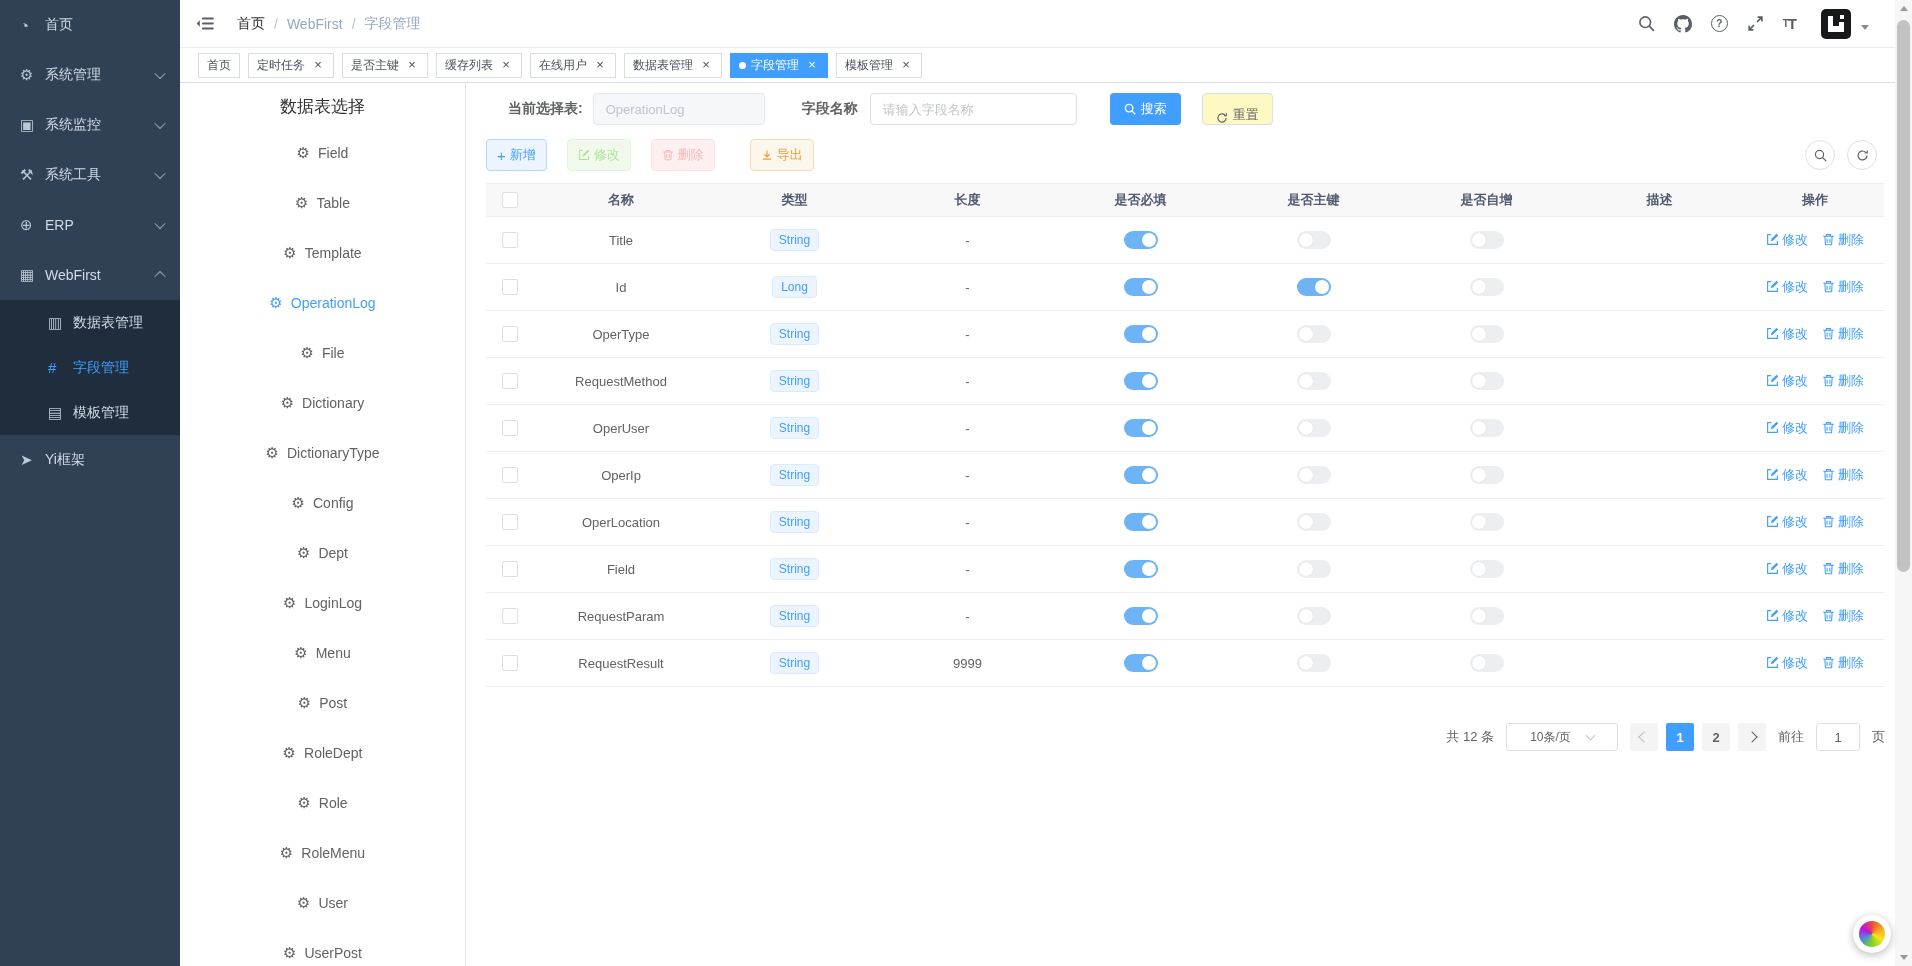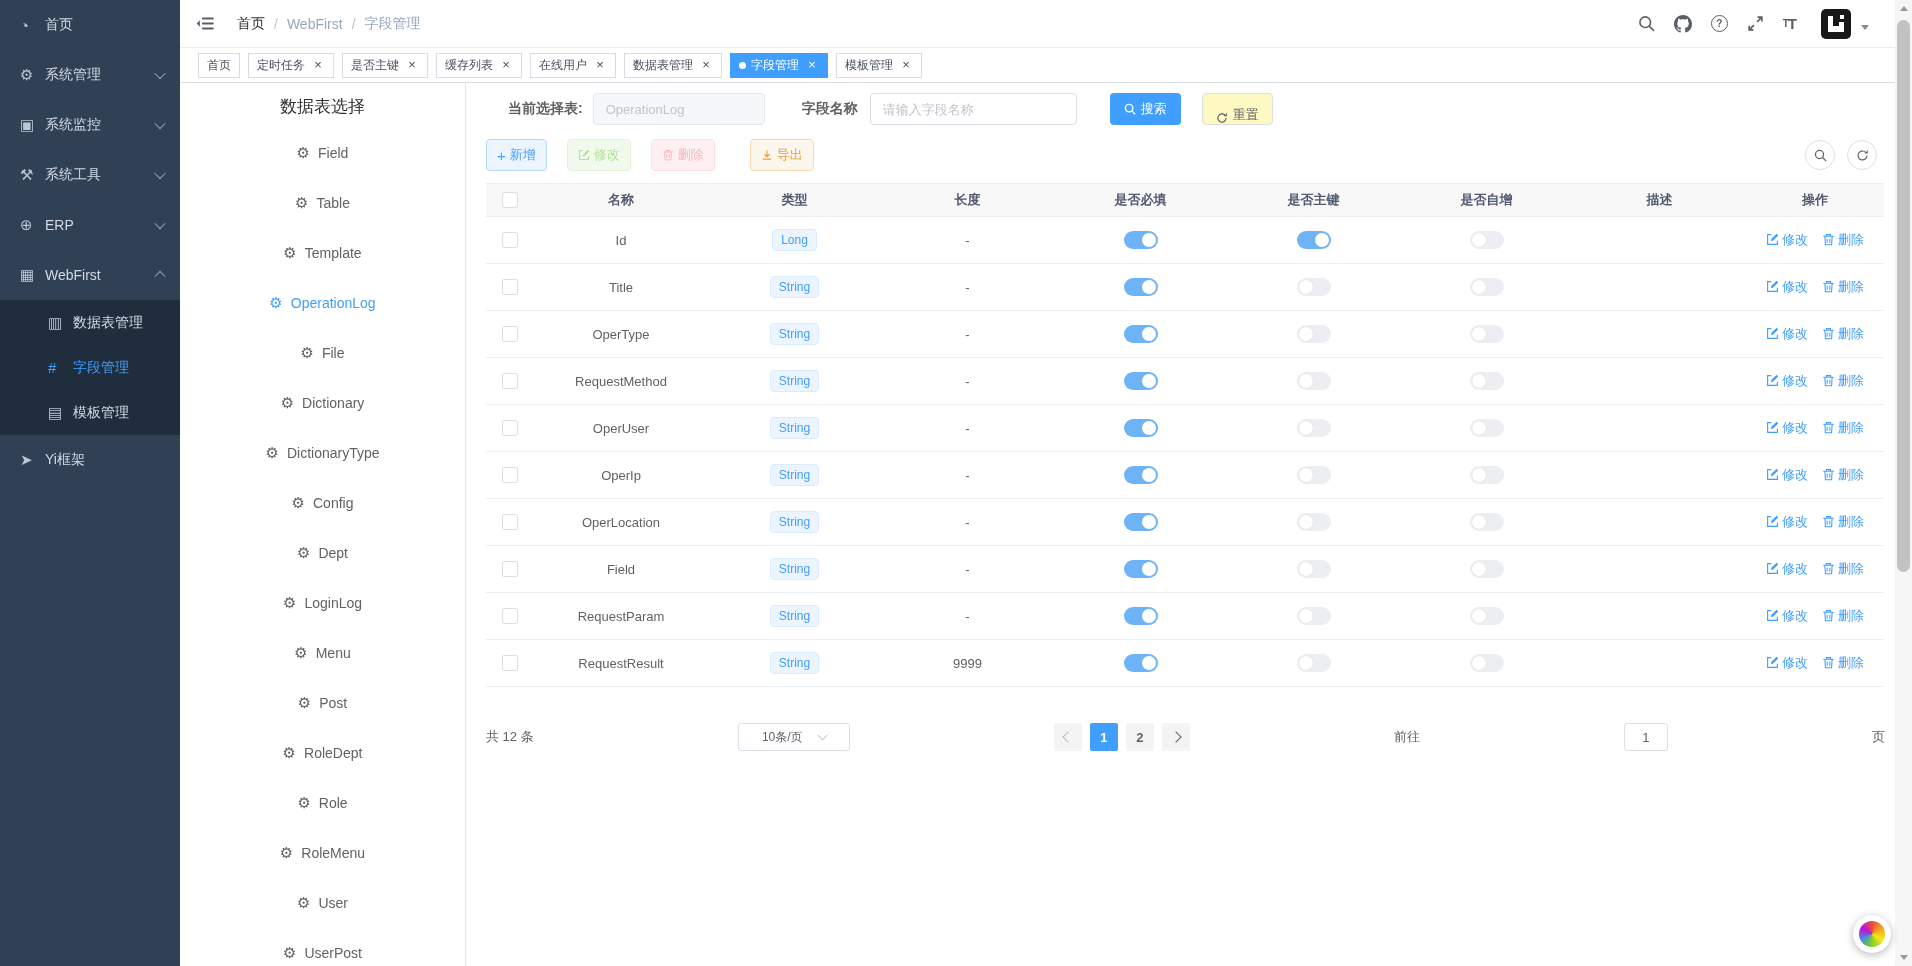--- a/index.html
+++ b/index.html
@@ -77,21 +77,21 @@
   .cb{width:14px;height:14px;border:1px solid #dcdfe6;border-radius:2px;display:inline-block;background:#fff;cursor:pointer;vertical-align:middle;}
   .tag{display:inline-block;padding:0 8px;height:22px;line-height:20px;font-size:12px;border-radius:4px;background:#ecf5ff;color:#409eff;border:1px solid #d9ecff;box-sizing:border-box;}
   .switch{width:34px;height:18px;border-radius:9px;position:relative;display:inline-block;vertical-align:middle;cursor:pointer;}
   .switch.on{background:#6db3f5;}
   .switch.off{background:#eceef1;}
   .switch .knob{position:absolute;top:2px;width:14px;height:14px;border-radius:50%;background:#fff;}
   .switch.on .knob{right:2px;}
   .switch.off .knob{left:2px;box-shadow:0 0 1px rgba(0,0,0,.15);}
   td.ops a{color:#409eff;display:inline-flex;align-items:center;gap:3px;margin:0 7px;text-decoration:none;cursor:pointer;font-size:13px;}
   
-  .pagination{margin-top:36px;display:flex;align-items:center;justify-content:space-between;gap:12px;font-size:13px;color:#606266;}
+  .pagination{margin-top:36px;display:flex;align-items:center;justify-content:flex-end;gap:12px;font-size:13px;color:#606266;}
   .psel{width:112px;height:28px;border:1px solid #dcdfe6;border-radius:3px;display:flex;align-items:center;justify-content:center;gap:16px;font-size:12px;color:#606266;cursor:pointer;box-sizing:border-box;}
   .sel-caret{width:6px;height:6px;border-right:1.3px solid #c0c4cc;border-bottom:1.3px solid #c0c4cc;transform:rotate(45deg);margin-top:-3px;}
   .page-group{display:flex;align-items:center;gap:8px;}
   .pbtn{min-width:28px;height:28px;border-radius:2px;background:#f4f4f5;color:#606266;display:flex;align-items:center;justify-content:center;font-size:13px;cursor:pointer;font-weight:600;}
   .pbtn.active{background:#409eff;color:#fff;}
   .arr{width:7px;height:7px;border-right:1.4px solid;border-bottom:1.4px solid;}
   .arr.left{transform:rotate(135deg);color:#b4bccc;border-color:#b4bccc;}
   .arr.right{transform:rotate(-45deg);color:#606266;border-color:#606266;}
   .goto-input{width:44px;height:28px;border:1px solid #dcdfe6;border-radius:3px;text-align:center;font-size:13px;color:#606266;box-sizing:border-box;outline:none;}
   
@@ -408,47 +408,47 @@
             <th>是否必填</th>
             <th>是否主键</th>
             <th>是否自增</th>
             <th>描述</th>
             <th>操作</th>
           </tr>
         </thead>
         <tbody id="table-body">
             <tr>
               <td><span class="cb"></span></td>
+              <td><span>Title</span></td>
+              <td><span class="tag">String</span></td>
+              <td><span>-</span></td>
+              <td><span class="switch on"><span class="knob"></span></span></td>
+              <td><span class="switch off"><span class="knob"></span></span></td>
+              <td><span class="switch off"><span class="knob"></span></span></td>
+              <td><span></span></td>
+              <td class="ops"><a>
+                  <svg width="13" height="13" viewBox="0 0 16 16" fill="none" stroke="currentColor" stroke-width="1.4">
+                    <path d="M14 9.5V14H2V2h4.5"></path>
+                    <path d="M6 10l.8-2.8L13 1l2 2-6.2 6.2L6 10z" fill="currentColor" stroke="none"></path>
+                  </svg>
+                  <span>修改</span>
+                </a><a>
+                  <svg width="13" height="13" viewBox="0 0 16 16" fill="none" stroke="currentColor" stroke-width="1.3">
+                    <path d="M1.5 4h13M5.5 4V2h5v2M3.5 4l.7 10.5h7.6L12.5 4M6.3 7v5M9.7 7v5"></path>
+                  </svg>
+                  <span>删除</span>
+                </a></td>
+            </tr>
+            <tr>
+              <td><span class="cb"></span></td>
               <td><span>Id</span></td>
               <td><span class="tag">Long</span></td>
               <td><span>-</span></td>
               <td><span class="switch on"><span class="knob"></span></span></td>
               <td><span class="switch on"><span class="knob"></span></span></td>
-              <td><span class="switch off"><span class="knob"></span></span></td>
-              <td><span></span></td>
-              <td class="ops"><a>
-                  <svg width="13" height="13" viewBox="0 0 16 16" fill="none" stroke="currentColor" stroke-width="1.4">
-                    <path d="M14 9.5V14H2V2h4.5"></path>
-                    <path d="M6 10l.8-2.8L13 1l2 2-6.2 6.2L6 10z" fill="currentColor" stroke="none"></path>
-                  </svg>
-                  <span>修改</span>
-                </a><a>
-                  <svg width="13" height="13" viewBox="0 0 16 16" fill="none" stroke="currentColor" stroke-width="1.3">
-                    <path d="M1.5 4h13M5.5 4V2h5v2M3.5 4l.7 10.5h7.6L12.5 4M6.3 7v5M9.7 7v5"></path>
-                  </svg>
-                  <span>删除</span>
-                </a></td>
-            </tr>
-            <tr>
-              <td><span class="cb"></span></td>
-              <td><span>Title</span></td>
-              <td><span class="tag">String</span></td>
-              <td><span>-</span></td>
-              <td><span class="switch on"><span class="knob"></span></span></td>
-              <td><span class="switch off"><span class="knob"></span></span></td>
               <td><span class="switch off"><span class="knob"></span></span></td>
               <td><span></span></td>
               <td class="ops"><a>
                   <svg width="13" height="13" viewBox="0 0 16 16" fill="none" stroke="currentColor" stroke-width="1.4">
                     <path d="M14 9.5V14H2V2h4.5"></path>
                     <path d="M6 10l.8-2.8L13 1l2 2-6.2 6.2L6 10z" fill="currentColor" stroke="none"></path>
                   </svg>
                   <span>修改</span>
                 </a><a>
                   <svg width="13" height="13" viewBox="0 0 16 16" fill="none" stroke="currentColor" stroke-width="1.3">

